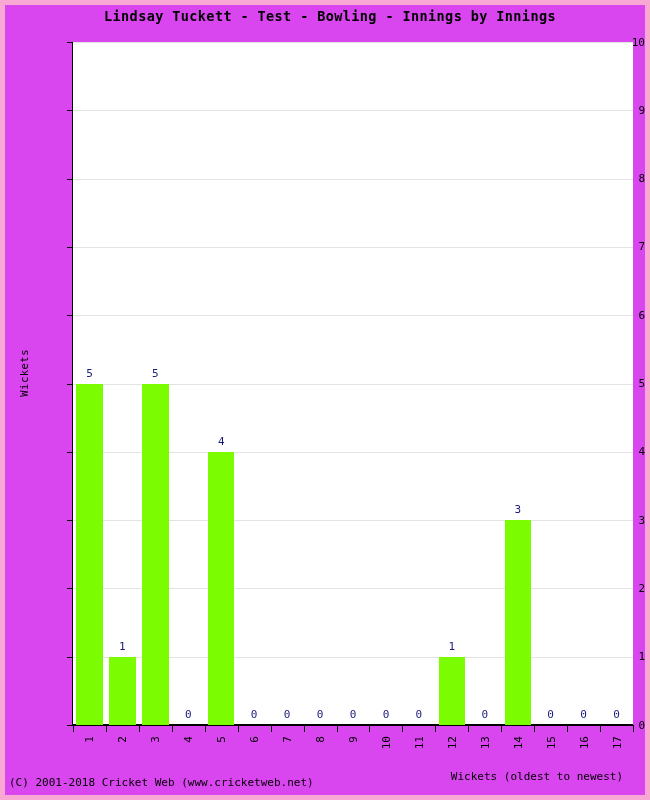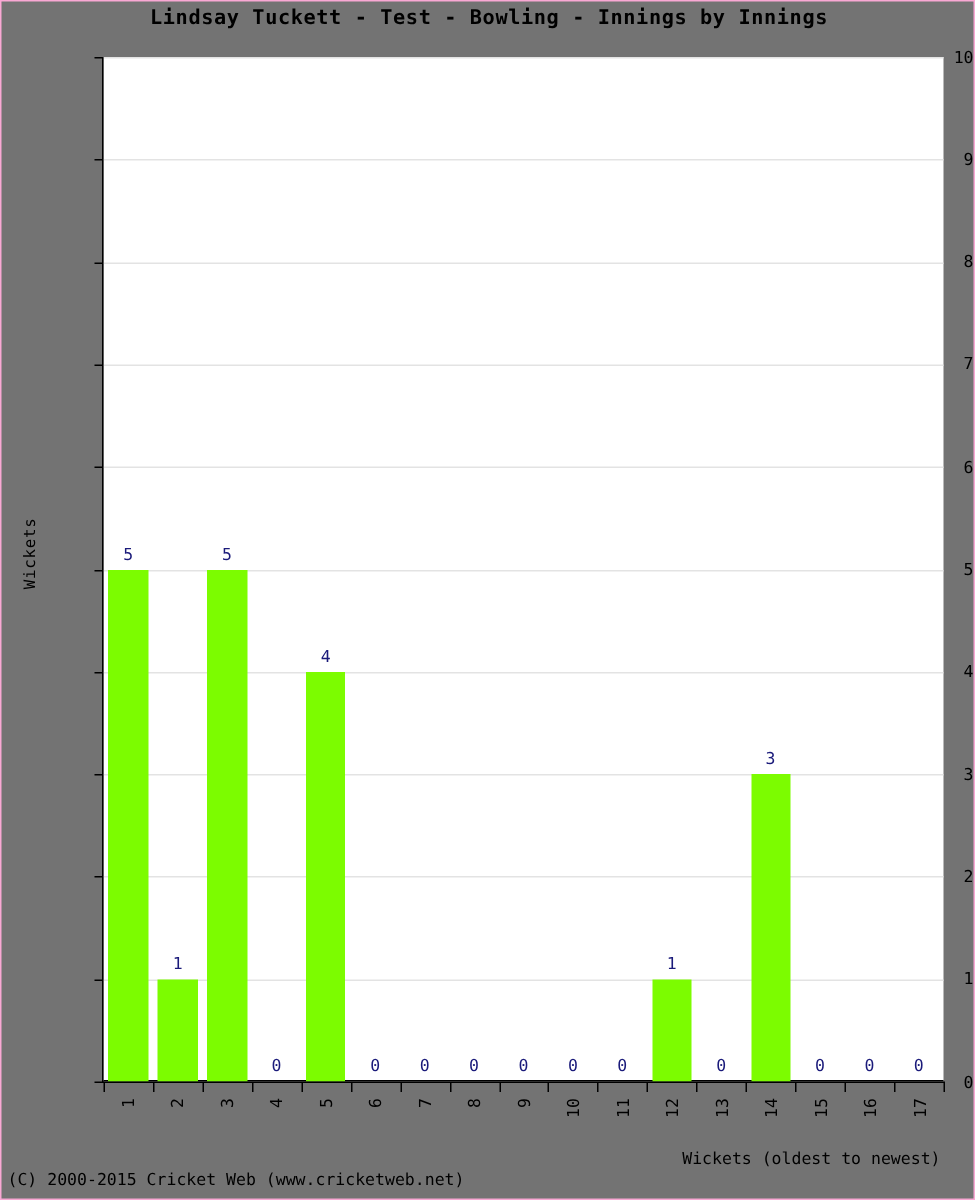--- a/index.html
+++ b/index.html
@@ -13,22 +13,22 @@
     font-family: "DejaVu Sans Mono", "Liberation Mono", monospace;
     color: #000000;
     overflow: hidden;
   }
 
   #page {
     position: relative;
     width: 650px;
     height: 800px;
     box-sizing: border-box;
-    border: 1px solid #f9a8d4;
-    background: #737373;
+    border: 5px solid #f9a8d4;
+    background: #d946ef;
   }
 
   
   #chart-title {
     position: absolute;
     left: 0;
     top: 3px;
     width: 650px;
     text-align: center;
     font-size: 13.5px;
@@ -280,15 +280,15 @@
       <div class="x-tick-label" style="left: 541px;">15</div>
       <div class="x-tick-mark" style="left: 595px;"></div>
       <div class="x-tick-label" style="left: 574px;">16</div>
       <div class="x-tick-mark" style="left: 628px;"></div>
       <div class="x-tick-label" style="left: 607px;">17</div>
       <div class="x-tick-mark" style="left: 68px;"></div>
     </div>
 
   <div id="x-axis-title">Wickets (oldest to newest)</div>
 
-  <div id="copyright">(C) 2000-2015 Cricket Web (www.cricketweb.net)</div>
+  <div id="copyright">(C) 2001-2018 Cricket Web (www.cricketweb.net)</div>
 
 </div>
 
 </body></html>

